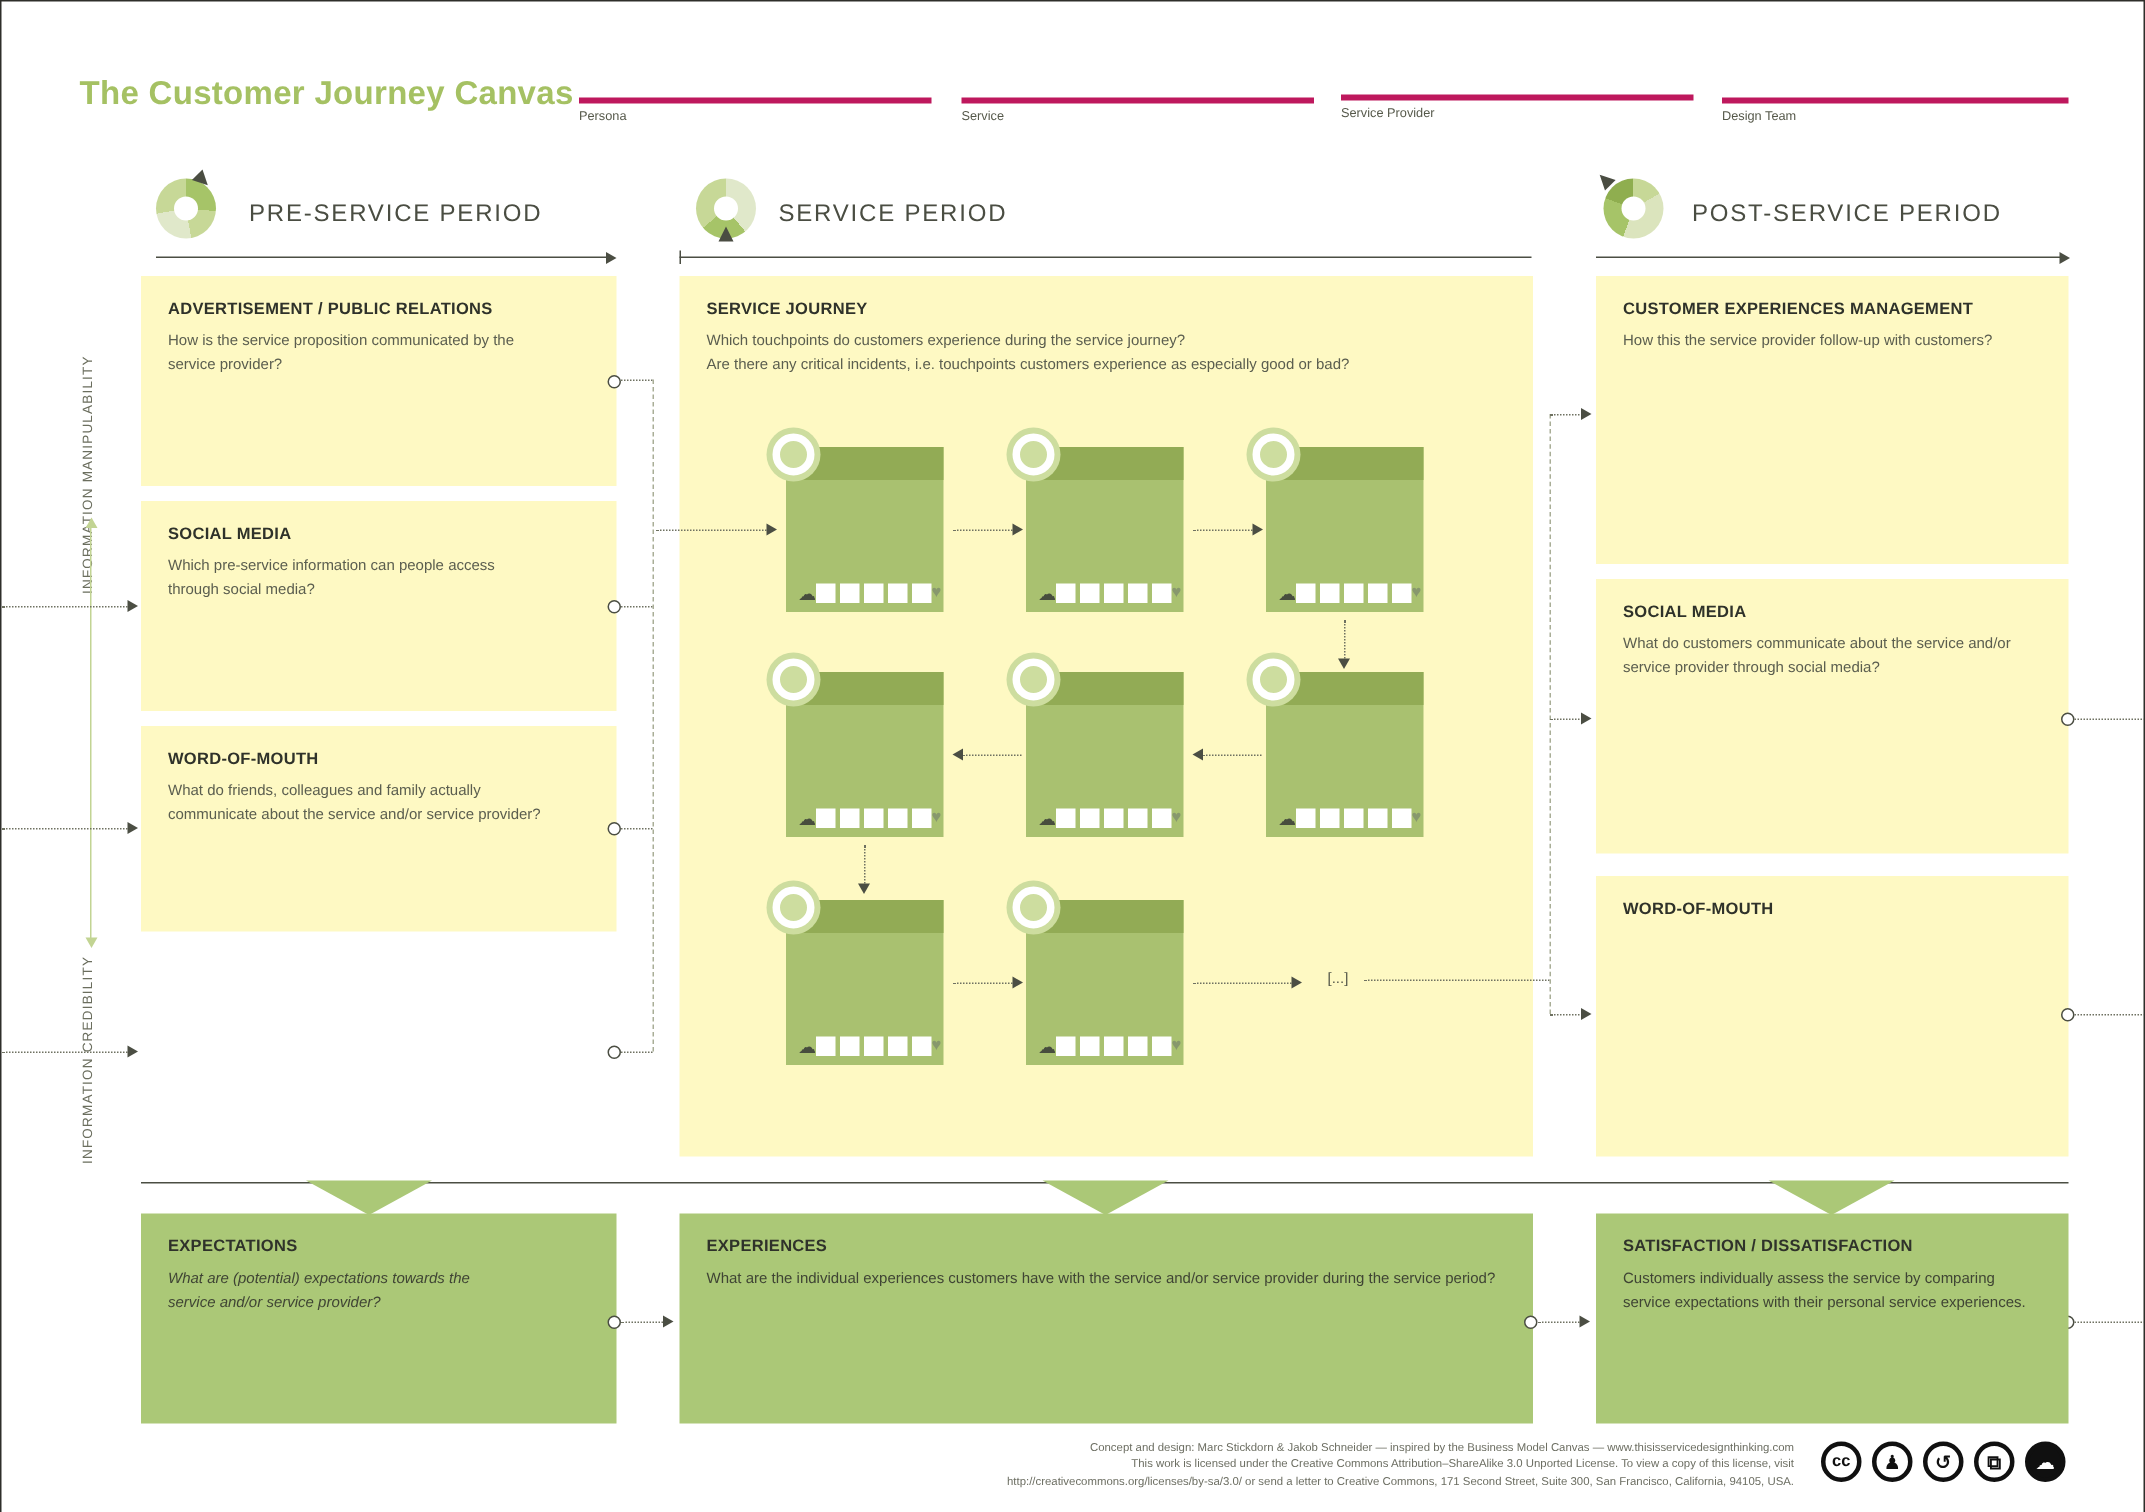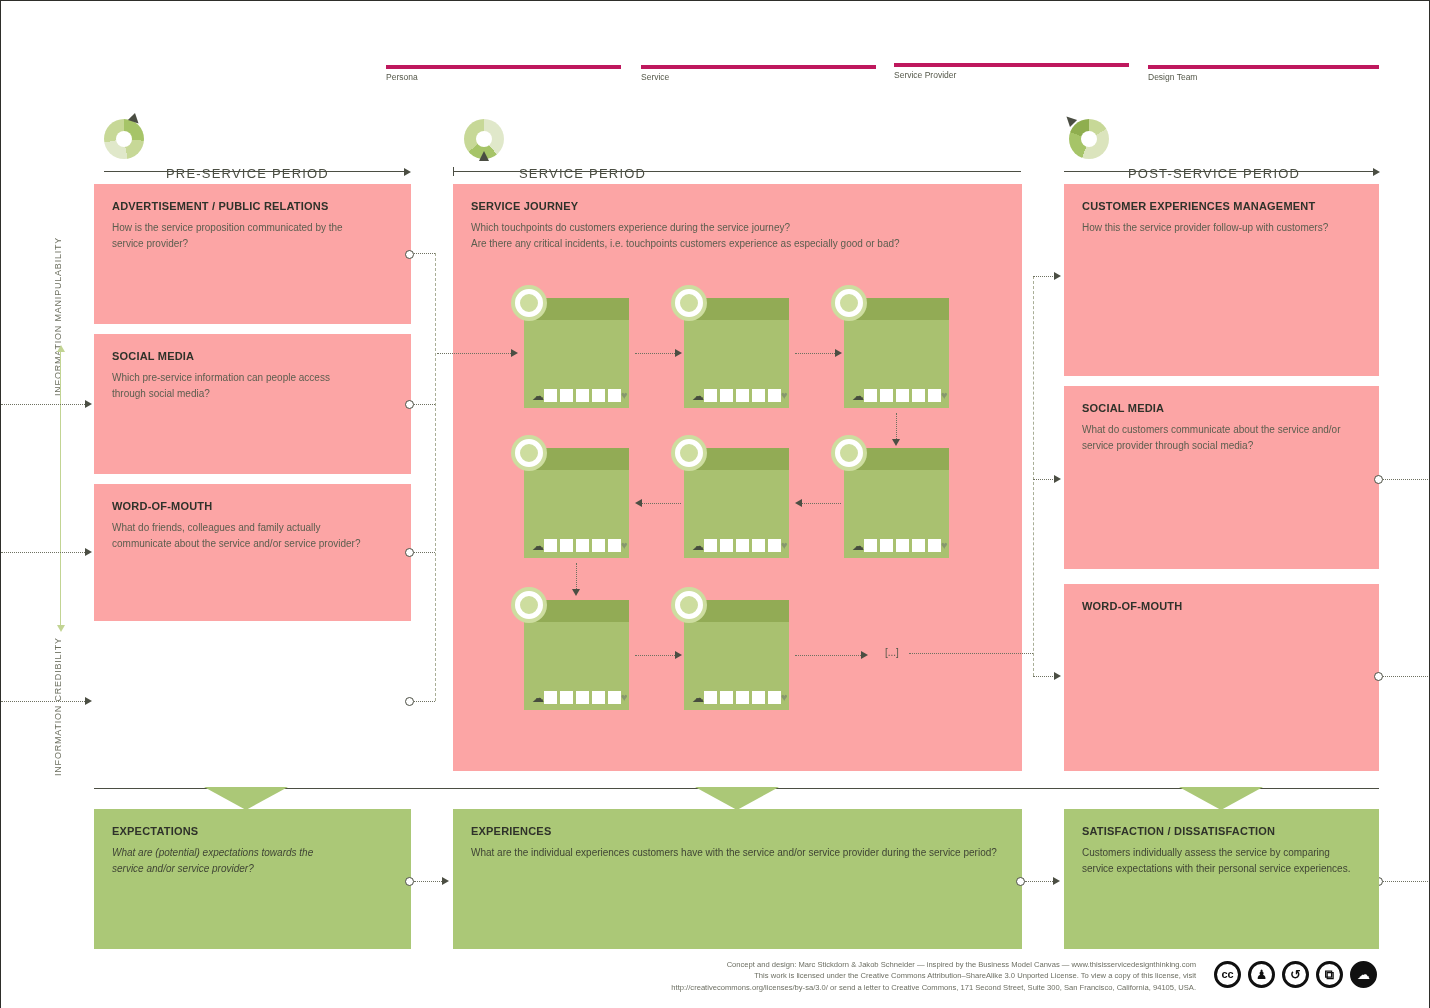--- a/index.html
+++ b/index.html
@@ -11,34 +11,34 @@
   }
   .abs{position:absolute;}
   
   .page-title{left:52px;top:48px;font-size:22px;font-weight:bold;color:#a5c163;letter-spacing:.2px;}
   .hfield{border-top:4px solid #be185d;}
   .hfield span{display:block;font-size:8.5px;color:#55584a;padding-top:3px;}
   
   .donut{width:40px;height:40px;border-radius:50%;position:absolute;}
   .donut .hole{position:absolute;left:12px;top:12px;width:16px;height:16px;background:#fff;border-radius:50%;}
   .tri{position:absolute;width:0;height:0;border-left:5px solid transparent;border-right:5px solid transparent;border-bottom:10px solid #4a4d42;}
-  .period-label{font-size:13px;letter-spacing:1.2px;color:#4a4d42;margin-top:32px;}
+  .period-label{font-size:16px;letter-spacing:1.2px;color:#4a4d42;}
   .tl{position:absolute;height:0;border-top:1.5px solid #4b4e43;}
   .tick{position:absolute;width:0;height:9px;border-left:1.5px solid #4b4e43;}
   
   .ah{position:absolute;width:0;height:0;}
   .ah.r{border-top:4px solid transparent;border-bottom:4px solid transparent;border-left:7px solid #4b4e43;}
   .ah.l{border-top:4px solid transparent;border-bottom:4px solid transparent;border-right:7px solid #4b4e43;}
   .ah.d{border-left:4px solid transparent;border-right:4px solid transparent;border-top:7px solid #4b4e43;}
   .node{position:absolute;width:7px;height:7px;border:1.5px solid #4b4e43;border-radius:50%;background:#fff;}
   .dot-h{position:absolute;height:0;border-top:1.5px dotted #6e7161;}
   .dash-v{position:absolute;width:0;border-left:1.5px dashed #a9ae97;}
   .dot-v{position:absolute;width:0;border-left:1.5px dotted #6e7161;}
   
-  .box{position:absolute;background:#fca5a5;padding:16px 18px;box-sizing:border-box;}
+  .box{position:absolute;background:#fef9c3;padding:16px 18px;box-sizing:border-box;}
   .box h3{margin:0 0 8px;font-size:11px;font-weight:bold;color:#2f322a;letter-spacing:.2px;}
   .box p{margin:0;font-size:10px;line-height:1.55;color:#5b5e4f;}
   .box.strong{background:#abc877;}
   .box.strong p{color:#3f4434;}
   
   .vlabel{writing-mode:vertical-rl;transform:rotate(180deg);font-size:9px;letter-spacing:.8px;color:#6b6e5e;white-space:nowrap;}
   .varrow{position:absolute;width:0;border-left:1.5px solid #c2d493;}
   .vtri{position:absolute;width:0;height:0;}
   .vtri.up{border-left:4px solid transparent;border-right:4px solid transparent;border-bottom:7px solid #c2d493;}
   .vtri.down{border-left:4px solid transparent;border-right:4px solid transparent;border-top:7px solid #c2d493;}
@@ -61,20 +61,21 @@
   .ccrow{position:absolute;display:flex;gap:7px;}
   .cc-circle{width:27px;height:27px;border-radius:50%;border:3px solid #101010;background:#fff;color:#101010;
     display:flex;align-items:center;justify-content:center;font-size:13px;font-weight:bold;box-sizing:border-box;line-height:1;}
   .cc-circle.solid{background:#101010;color:#fff;}
 </style>
 </head>
 <body>
 
 <div id="canvas">
 
+  <div class="abs page-title">The Customer Journey Canvas</div>
 
   <div class="abs hfield" style="left:385px;top:64px;width:235px;">
     <span>Persona</span>
   </div>
   <div class="abs hfield" style="left:640px;top:64px;width:235px;">
     <span>Service</span>
   </div>
   <div class="abs hfield" style="left:893px;top:62px;width:235px;">
     <span>Service Provider</span>
   </div>

